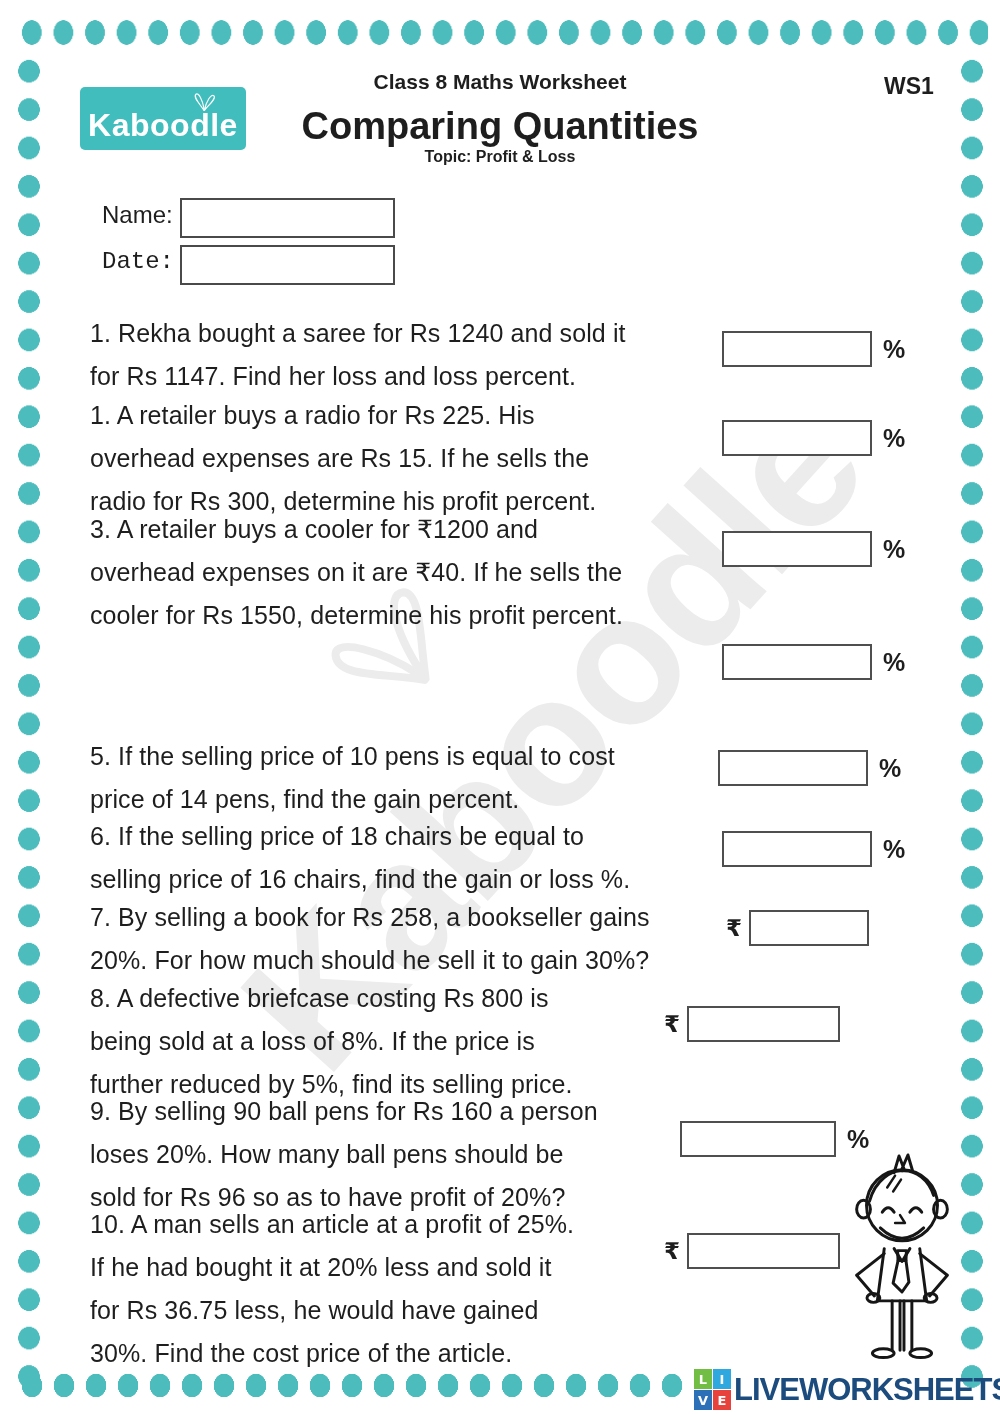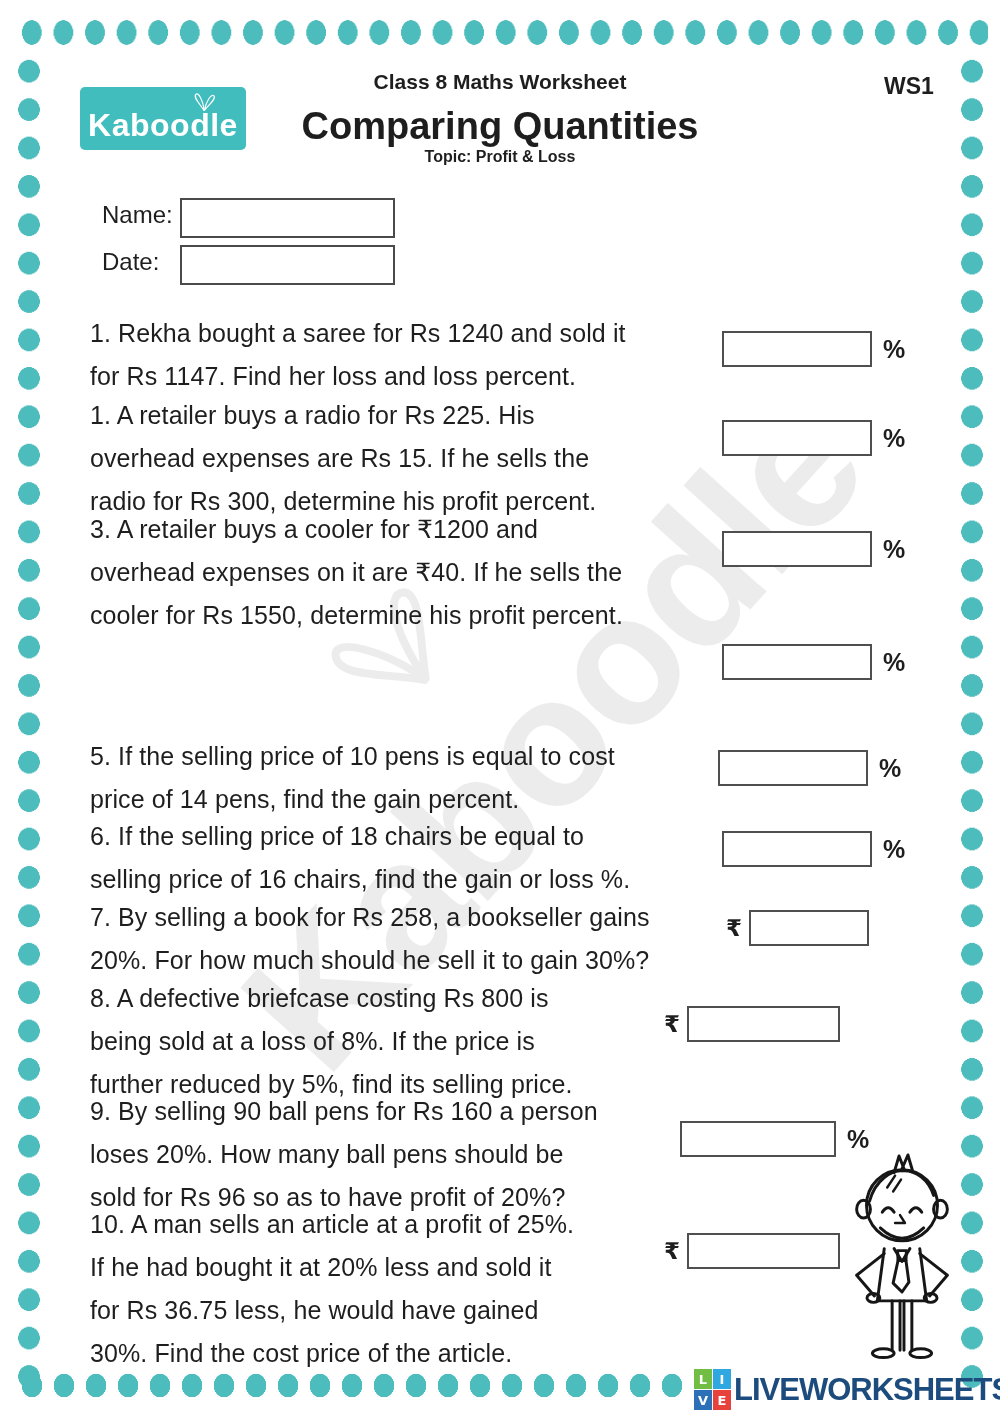--- a/index.html
+++ b/index.html
@@ -54,21 +54,21 @@
 
   .h-line { position:absolute; left:0; right:0; text-align:center; z-index:2; }
   .h1 { top:70px;  font-size:21px; font-weight:600; }
   .h2 { top:105px; font-size:38px; font-weight:600; }
   .h3 { top:148px; font-size:16px; font-weight:600; }
   .ws { position:absolute; left:884px; top:73px; font-size:23px; font-weight:700; z-index:2; }
 
   
   .field-label { position:absolute; left:90px; font-size:24px; font-weight:500; z-index:2;margin-left:12px; }
   .fl-name { top:201px; }
-  .fl-date { top:248px; }
+  .fl-date { top:248px;font-family:Liberation Mono, monospace; }
   .field-box {
     position:absolute; left:180px; width:211px; height:36px;
     border:2px solid #4a4a4a; background:#ffffff; z-index:2;
   }
   .fb-name { top:198px; }
   .fb-date { top:245px; }
 
   
   .q {
     position:absolute; left:90px; width:660px; z-index:2;

